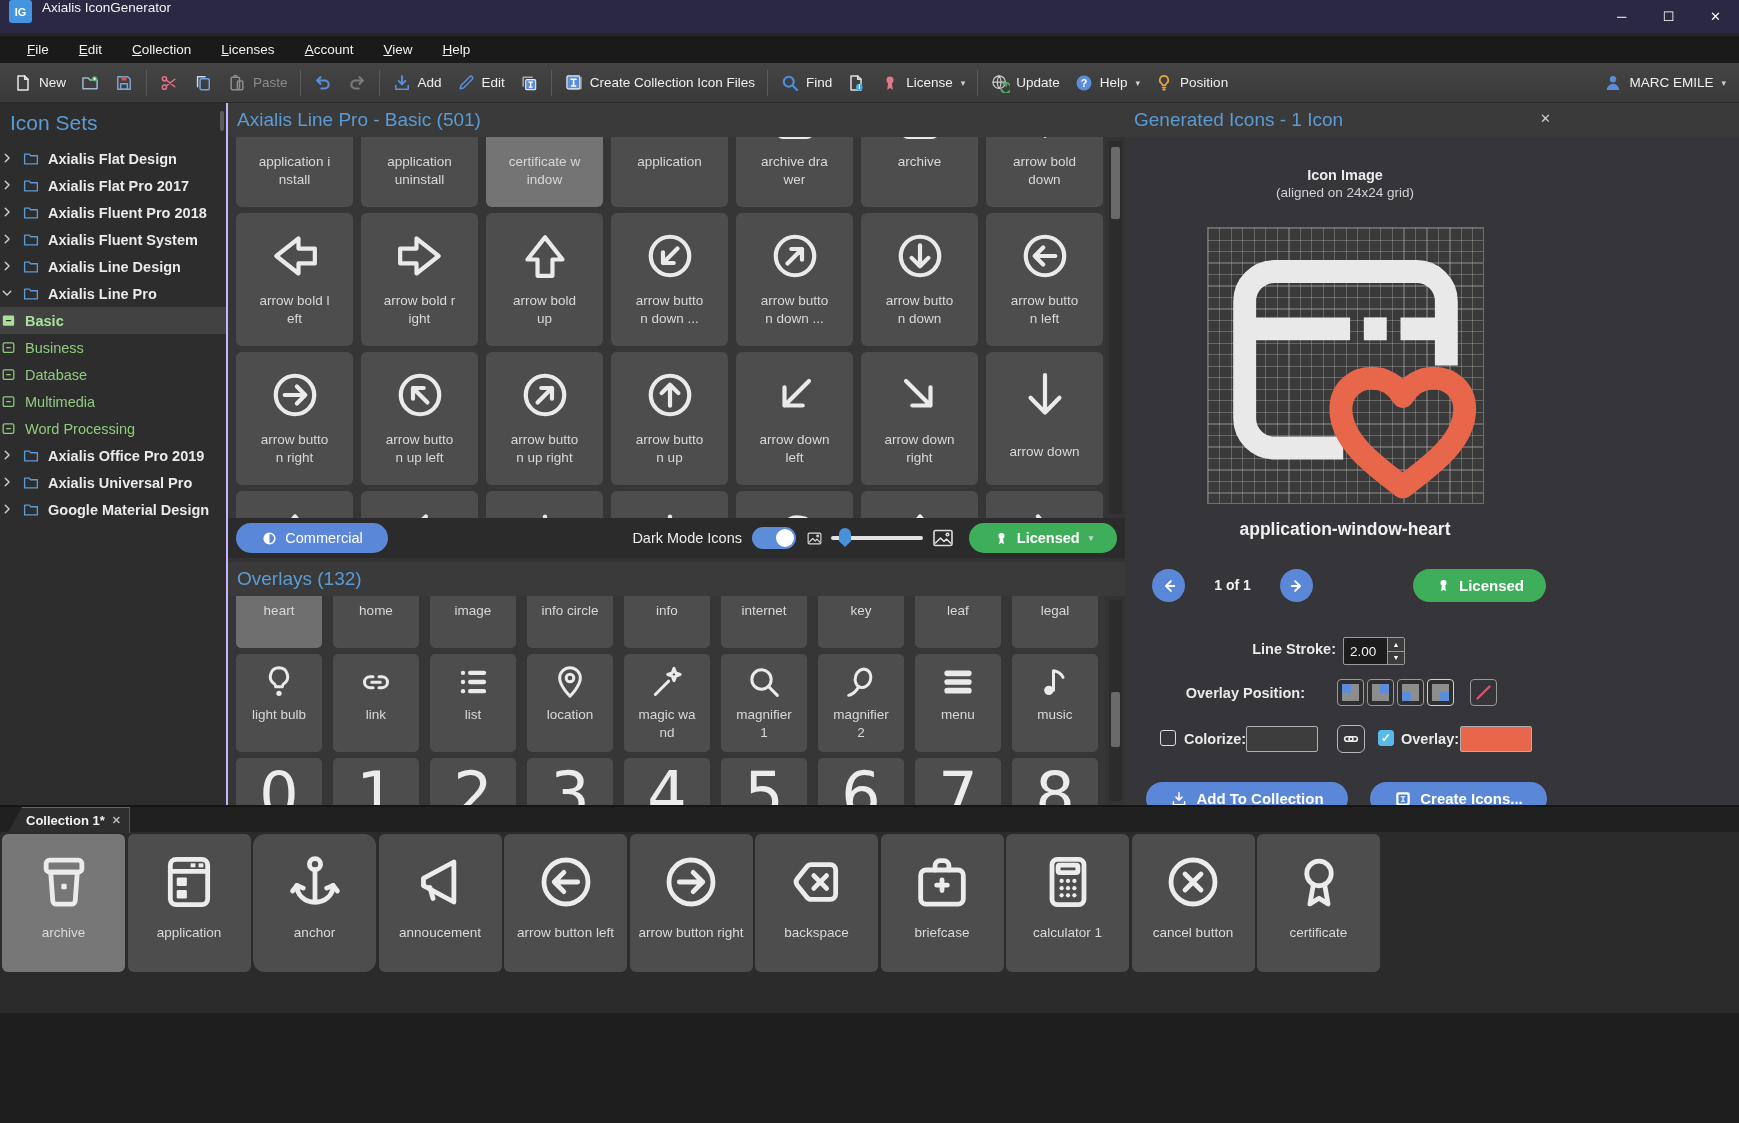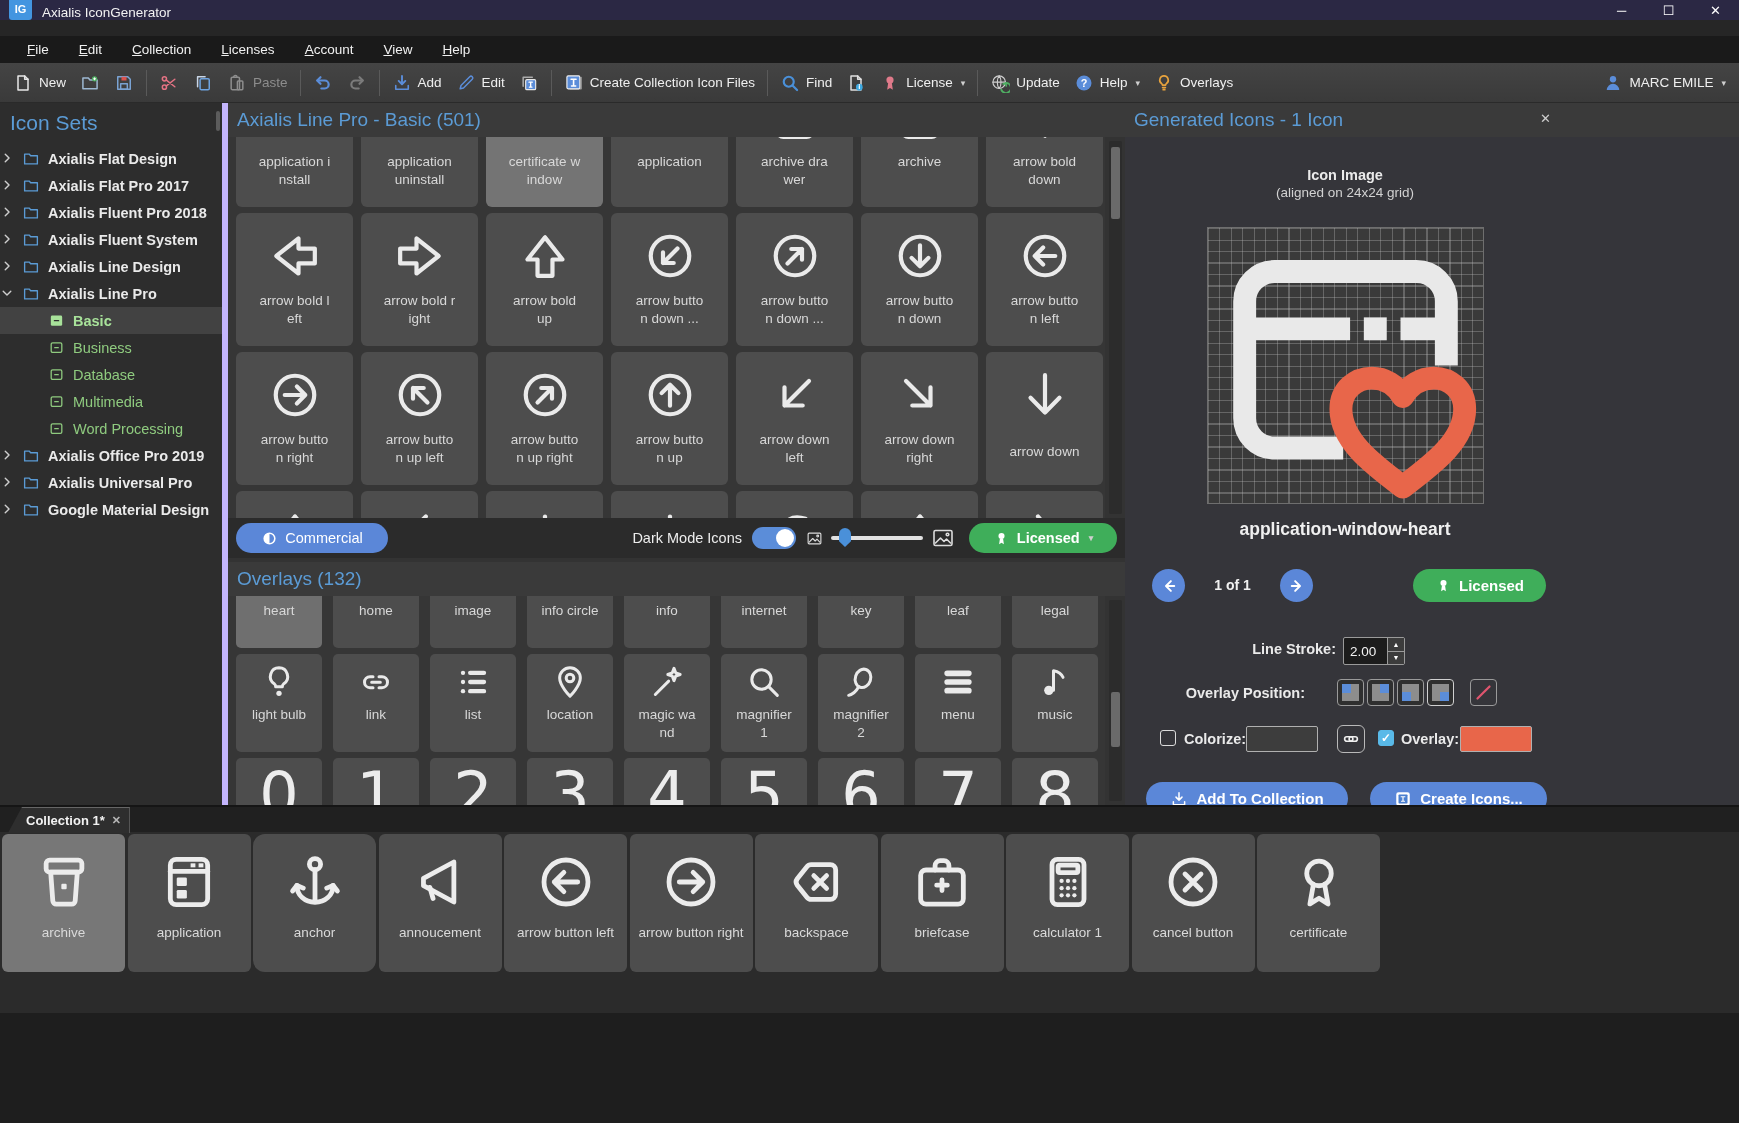--- a/index.html
+++ b/index.html
@@ -1,21 +1,21 @@
 <!DOCTYPE html>
 <html><head>
 <meta charset="utf-8">
 <style>
   html,body{margin:0;padding:0;background:#111;}
   .app{position:relative;width:1739px;height:1123px;background:#262626;overflow:hidden;
        font-family:"Liberation Sans",sans-serif;color:#e8e8e8;-webkit-font-smoothing:antialiased;}
   .ic{fill:none;stroke:currentColor;stroke-width:1.8;stroke-linecap:round;stroke-linejoin:round;display:block;}
 
   
-  .titlebar{position:absolute;left:0;top:0;width:100%;height:20px;background:#2b2844;display:flex;align-items:flex-end;}
+  .titlebar{position:absolute;left:0;top:0;width:100%;height:33px;background:#2b2844;display:flex;align-items:flex-start;}
   .applogo{width:23px;height:23px;margin-left:9px;background:#4395e0;border-radius:3px;color:#fff;
            font-size:11px;font-weight:bold;display:flex;align-items:center;justify-content:center;}
   .apptitle{margin-left:10px;font-size:13.5px;color:#f2f2f2;}
   .winbtns{margin-left:auto;display:flex;height:100%;}
   .winbtn{width:47px;height:100%;display:flex;align-items:center;justify-content:center;color:#fff;font-size:13px;}
 
   
   .menubar{position:absolute;left:0;top:36px;width:100%;height:27px;background:#1a1a1a;display:flex;align-items:center;padding-left:12px;box-sizing:border-box;}
   .menu-item{padding:0 15px;font-size:13.5px;color:#f0f0f0;}
   .mn-u{text-decoration:underline;}
@@ -24,27 +24,27 @@
   .toolbar{position:absolute;left:0;top:63px;width:100%;height:40px;background:linear-gradient(#444,#3a3a3a);
            display:flex;align-items:center;padding:0 6px;box-sizing:border-box;border-bottom:1px solid #2a2a2a;}
   .tbtn{display:flex;align-items:center;gap:6px;padding:0 7px;height:32px;font-size:13.5px;color:#efefef;white-space:nowrap;}
   .tbtn .ic{width:20px;height:20px;}
   .tsep{width:1px;height:26px;background:#5a5a5a;margin:0 5px;}
   .dim{color:#8d8d8d;}
   .caret{font-size:9px;color:#cfcfcf;margin-left:2px;}
   .tspacer{flex:1;}
 
   
-  .sidebar{position:absolute;left:0;top:103px;width:228px;height:702px;background:#2d2d2d;border-right:6px solid #c4b5fd;box-sizing:border-box;}
+  .sidebar{position:absolute;left:0;top:103px;width:228px;height:702px;background:#2d2d2d;border-right:2px solid #c4b5fd;box-sizing:border-box;}
   .sb-title{font-size:21px;color:#5b9bd5;padding:8px 0 10px 10px;}
   .tree-row{display:flex;align-items:center;height:27px;font-size:14.5px;font-weight:bold;color:#eaeaea;}
   .chev{width:16px;height:16px;color:#cfcfcf;margin-right:6px;flex:none;}
   .chev .ic{width:14px;height:14px;stroke-width:2.4;}
   .fold{width:18px;height:18px;color:#5b9bd5;margin-right:8px;flex:none;}
-  .tree-child{display:flex;align-items:center;height:27px;padding-left:48px;font-size:14.5px;color:#8fcb7f;}
+  .tree-child{display:flex;align-items:center;height:27px;font-size:14.5px;color:#8fcb7f;}
   .tree-child .boxic{width:17px;height:17px;margin-right:8px;color:#8fcb7f;flex:none;}
   .tree-child.sel{background:#424242;color:#a8e29a;font-weight:bold;}
   .tree-child.sel .boxic{color:#a8e29a;}
   .sb-thumb{position:absolute;right:2px;top:8px;width:4px;height:20px;background:#5c5c5c;border-radius:2px;}
 
   
   .main{position:absolute;left:228px;top:103px;width:897px;height:702px;background:#333;}
   .pane-header{height:34px;background:#3a3a3a;display:flex;align-items:center;padding-left:9px;font-size:19px;color:#5b9bd5;}
   .grid-viewport{position:absolute;left:0;top:34px;width:877px;height:381px;overflow:hidden;background:#363636;}
   .tile{position:absolute;width:117px;height:133px;background:#4d4d4d;border-radius:6px;display:flex;flex-direction:column;align-items:center;}
@@ -322,21 +322,21 @@
         <span class="caret">▾</span>
       </div>
     <div class="tbtn">
         <span>
           <svg class="ic" viewBox="0 0 24 24" style="color:#e8a33d;stroke-width:2">
             <path d="M12 3.5 a5 5 0 0 1 2.8 9.2 c-.5.4-.8 1-.8 1.8 h-4 c0-.8-.3-1.4-.8-1.8 A5 5 0 0 1 12 3.5 Z"></path>
             <line x1="10.3" y1="17.5" x2="13.7" y2="17.5"></line>
             <line x1="11" y1="20" x2="13" y2="20"></line>
           </svg>
         </span>
-        <span>Overlays</span>
+        <span>Position</span>
       </div>
     <div class="tspacer"></div>
     <div class="tbtn">
         <span>
           <svg class="ic" viewBox="0 0 24 24" style="color:#5b8dd9">
             <circle cx="12" cy="7.5" r="3.8" fill="currentColor" stroke="none"></circle>
             <path d="M4.5 20.5 a7.5 7.5 0 0 1 15 0 Z" fill="currentColor" stroke="none"></path>
           </svg>
         </span>
         <span>MARC EMILE</span>

